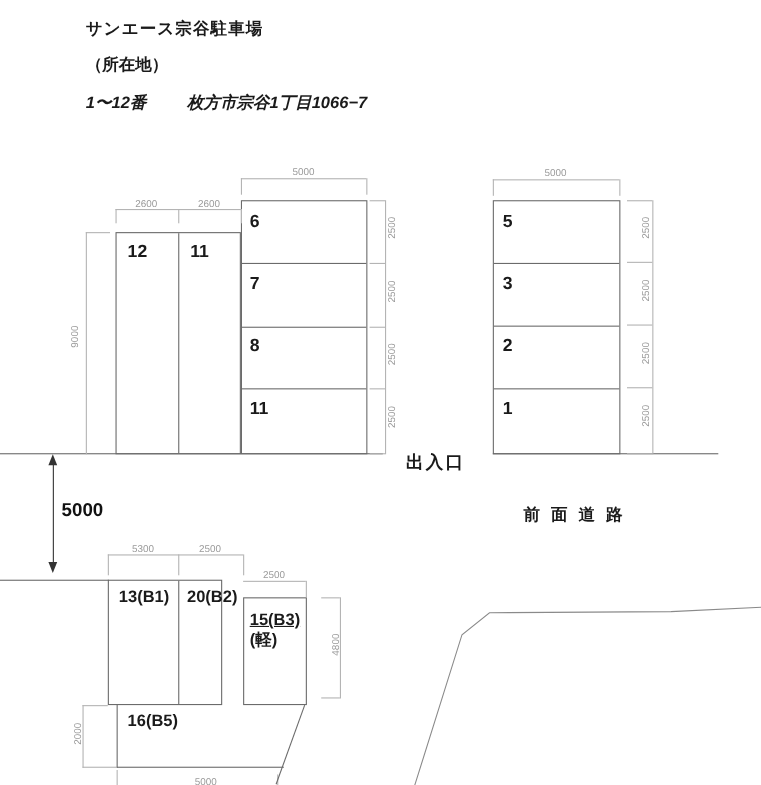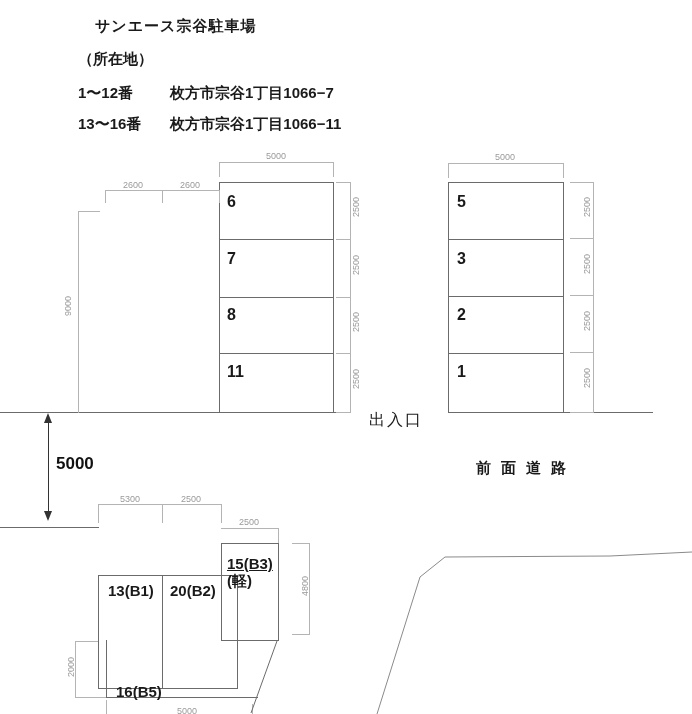--- a/index.html
+++ b/index.html
@@ -2,60 +2,62 @@
 <html><head>
 <meta charset="utf-8">
 <style>
   html,body{margin:0;padding:0;background:#fff;}
   #page{
     position:relative;width:692px;height:714px;background:#ffffff;overflow:hidden;
     font-family:"Liberation Sans", sans-serif;color:#1a1a1a;
   }
   .abs{position:absolute;}
   
-  .h-title{font-size:15px;font-weight:bold;letter-spacing:1px;white-space:nowrap;margin-left:17px;}
+  .h-title{font-size:15px;font-weight:bold;letter-spacing:1px;white-space:nowrap;}
   .h-line{font-size:15px;font-weight:bold;white-space:nowrap;}
   .addr-range{display:inline-block;width:92px;font-size:15px;font-weight:bold;}
   .addr-text{font-size:15px;font-weight:bold;}
   
   .hl{position:absolute;height:1px;background:#6b6b6b;}
   .dim-hl{position:absolute;height:1px;background:#b4b4b4;}
   .dim-vl{position:absolute;width:1px;background:#b4b4b4;}
   .box{position:absolute;border:1px solid #6b6b6b;box-sizing:border-box;background:transparent;}
   .box-noborder-tr{border-top:none;border-right:none;}
   .divider-v{position:absolute;top:0;width:1px;height:100%;background:#6b6b6b;}
   .divider-h{position:absolute;left:0;height:1px;width:100%;background:#6b6b6b;}
   
   .space-num{position:absolute;font-size:16px;font-weight:bold;white-space:nowrap;}
   .space-code{position:absolute;font-size:15px;font-weight:bold;white-space:nowrap;}
   .hdim{position:absolute;width:40px;text-align:center;font-size:9px;color:#9a9a9a;white-space:nowrap;}
   .vdim{position:absolute;writing-mode:vertical-rl;transform:rotate(180deg);font-size:9px;color:#9a9a9a;white-space:nowrap;}
-  .entrance{position:absolute;font-size:16px;font-weight:normal;letter-spacing:2px;white-space:nowrap;}
+  .entrance{position:absolute;font-size:16px;font-weight:bold;letter-spacing:2px;white-space:nowrap;}
   .road-label{position:absolute;font-size:15px;font-weight:bold;letter-spacing:10px;white-space:nowrap;}
   .gap-label{position:absolute;font-size:17px;font-weight:600;white-space:nowrap;color:#111;}
   
   .arrow-line{position:absolute;width:1px;background:#333;}
   .tri-up{position:absolute;width:0;height:0;border-left:4px solid transparent;border-right:4px solid transparent;border-bottom:10px solid #333;}
   .tri-down{position:absolute;width:0;height:0;border-left:4px solid transparent;border-right:4px solid transparent;border-top:10px solid #333;}
   svg.overlay{position:absolute;left:0;top:0;pointer-events:none;}
 </style>
 </head>
 <body>
 
 <div id="page">
 
   <div class="abs h-title" style="left:78px;top:17px;">サンエース宗谷駐車場</div>
   <div class="abs h-line" style="left:78px;top:50px;">（所在地）</div>
-  <div class="abs h-line" style="left:78px;top:84px;">
+  <div class="abs h-line" style="left:78px;top:84px;font-style:italic;">
     <span class="addr-range">1〜12番</span><span class="addr-text">枚方市宗谷1丁目1066−7</span>
   </div>
-  <div class="abs h-line" style="left:78px;top:115px;">
-    <span class="addr-range">13〜16番</span><span class="addr-text">枚方市宗谷1丁目1066−11</span>
+
+  <div class="box" style="left:105px;top:211px;width:114px;height:202px;">
+    <div class="divider-v" style="left:56px;"></div>
+    <div class="space-num" style="left:10px;top:9px;">12</div>
+    <div class="space-num" style="left:67px;top:9px;">11</div>
   </div>
-
 
   <div class="box" style="left:219px;top:182px;width:115px;height:231px;">
     <div class="divider-h" style="top:56px;"></div>
     <div class="divider-h" style="top:114px;"></div>
     <div class="divider-h" style="top:170px;"></div>
     <div class="space-num" style="left:7px;top:10px;">6</div>
     <div class="space-num" style="left:7px;top:67px;">7</div>
     <div class="space-num" style="left:7px;top:123px;">8</div>
     <div class="space-num" style="left:7px;top:180px;">11</div>
   </div>
@@ -67,33 +69,33 @@
     <div class="space-num" style="left:8px;top:10px;">5</div>
     <div class="space-num" style="left:8px;top:67px;">3</div>
     <div class="space-num" style="left:8px;top:123px;">2</div>
     <div class="space-num" style="left:8px;top:180px;">1</div>
   </div>
 
   <div class="hl" style="left:0;top:412px;width:348px;"></div>
   <div class="hl" style="left:448px;top:412px;width:205px;"></div>
   <div class="hl" style="left:0;top:527px;width:99px;"></div>
 
-  <div class="box" style="left:98px;top:527px;width:140px;height:114px;margin-top:48px;">
+  <div class="box" style="left:98px;top:527px;width:104px;height:114px;">
     <div class="divider-v" style="left:63px;"></div>
     <div class="space-code" style="left:9px;top:6px;">13(B1)</div>
     <div class="space-code" style="left:71px;top:6px;">20(B2)</div>
   </div>
 
   <div class="box" style="left:221px;top:543px;width:58px;height:98px;">
     <div class="space-code" style="left:5px;top:11px;text-decoration:underline;">15(B3)</div>
     <div class="space-code" style="left:5px;top:28px;">(軽)</div>
   </div>
 
   <div class="box box-noborder-tr" style="left:106px;top:640px;width:152px;height:58px;">
-    <div class="space-code" style="left:9px;top:7px;margin-top:36px;">16(B5)</div>
+    <div class="space-code" style="left:9px;top:7px;">16(B5)</div>
   </div>
 
   <div class="dim-hl" style="left:105px;top:190px;width:114px;"></div>
   <div class="dim-vl" style="left:105px;top:190px;height:13px;"></div>
   <div class="dim-vl" style="left:162px;top:190px;height:13px;"></div>
   <div class="dim-vl" style="left:219px;top:190px;height:13px;"></div>
   <div class="hdim" style="left:113px;top:180px;">2600</div>
   <div class="hdim" style="left:170px;top:180px;">2600</div>
   <div class="dim-vl" style="left:78px;top:211px;height:202px;"></div>
   <div class="dim-hl" style="left:78px;top:211px;width:22px;"></div>

